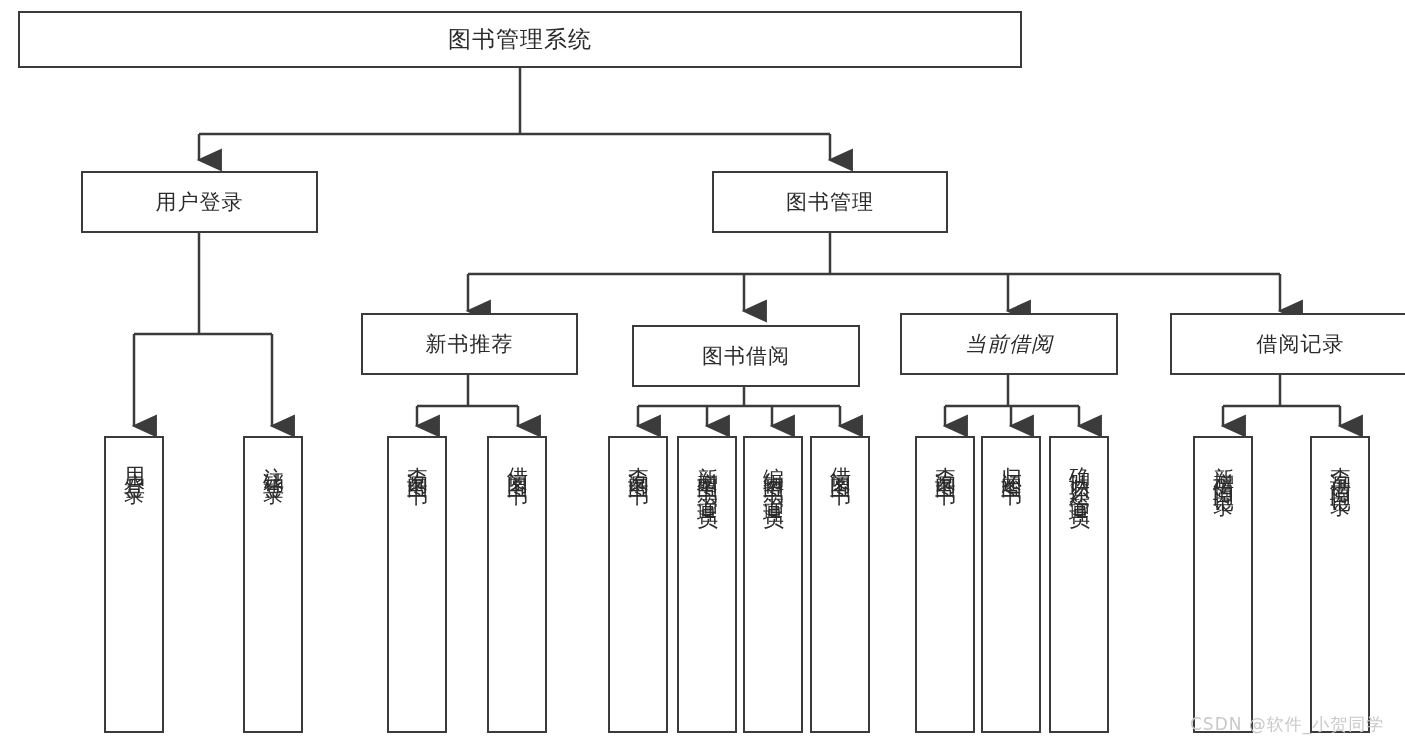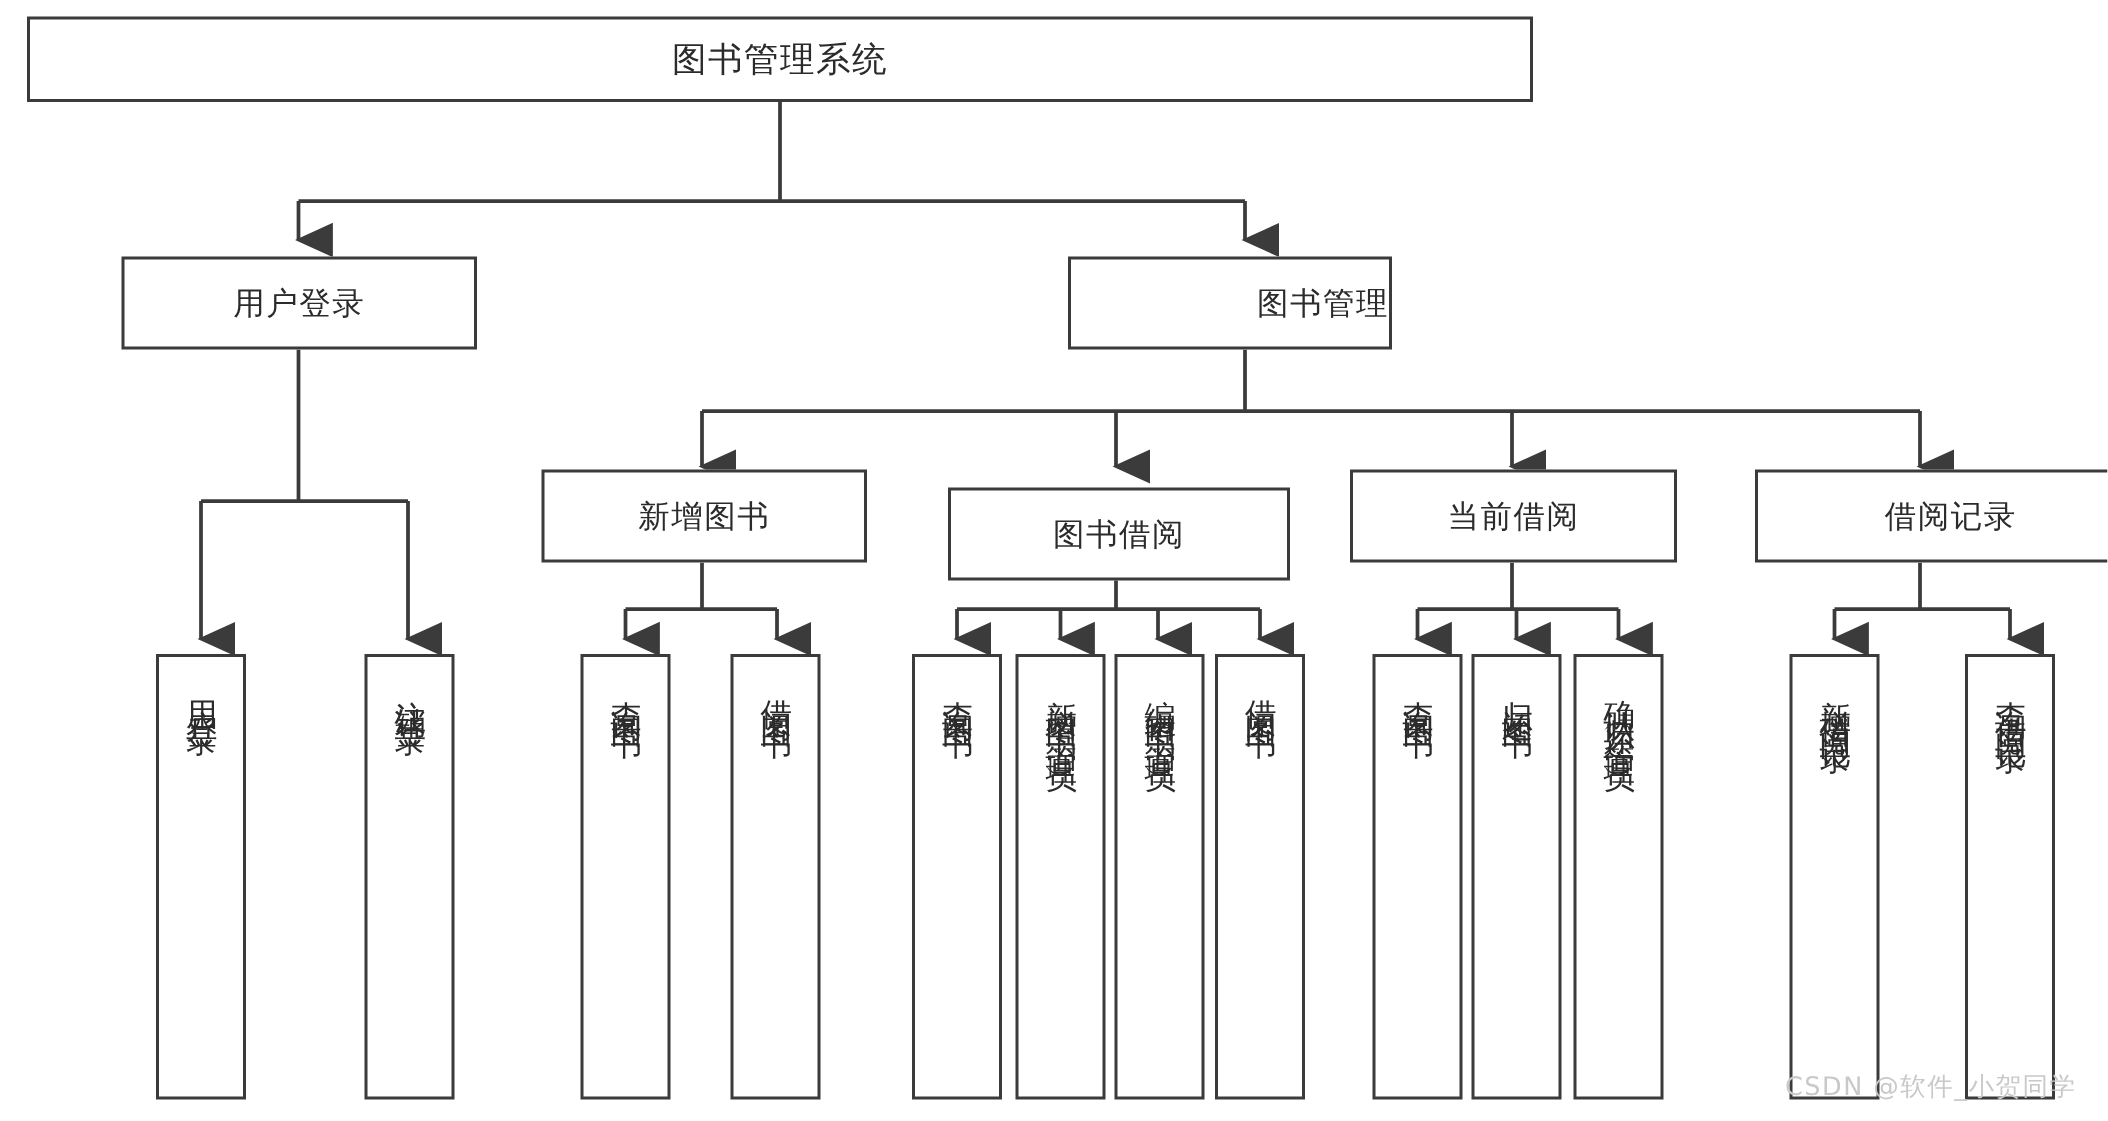--- a/index.html
+++ b/index.html
@@ -124,31 +124,31 @@
     </g>
   </svg>
 
   <div class="node root" style="left:18px;top:11px;width:1004px;height:57px;">
     <span>图书管理系统</span>
   </div>
 
   <div class="node lvl2" style="left:81px;top:171px;width:237px;height:62px;">
     <span>用户登录</span>
   </div>
-  <div class="node lvl2" style="left:712px;top:171px;width:216px;height:62px;justify-content:flex-end;">
+  <div class="node lvl2" style="left:712px;top:171px;width:236px;height:62px;">
     <span>图书管理</span>
   </div>
 
   <div class="node lvl3" style="left:361px;top:313px;width:217px;height:62px;">
-    <span>新增图书</span>
+    <span>新书推荐</span>
   </div>
   <div class="node lvl3" style="left:632px;top:313px;width:228px;height:62px;margin-top:12px;">
     <span>图书借阅</span>
   </div>
-  <div class="node lvl3" style="left:900px;top:313px;width:218px;height:62px;">
+  <div class="node lvl3" style="left:900px;top:313px;width:218px;height:62px;font-style:italic;">
     <span>当前借阅</span>
   </div>
   <div class="node lvl3" style="left:1170px;top:313px;width:261px;height:62px;">
     <span>借阅记录</span>
   </div>
 
   <div class="node leaf" style="left:104px;top:436px;width:60px;height:297px;">
     <span class="vtext">用户登录</span>
   </div>
   <div class="node leaf" style="left:243px;top:436px;width:60px;height:297px;">

